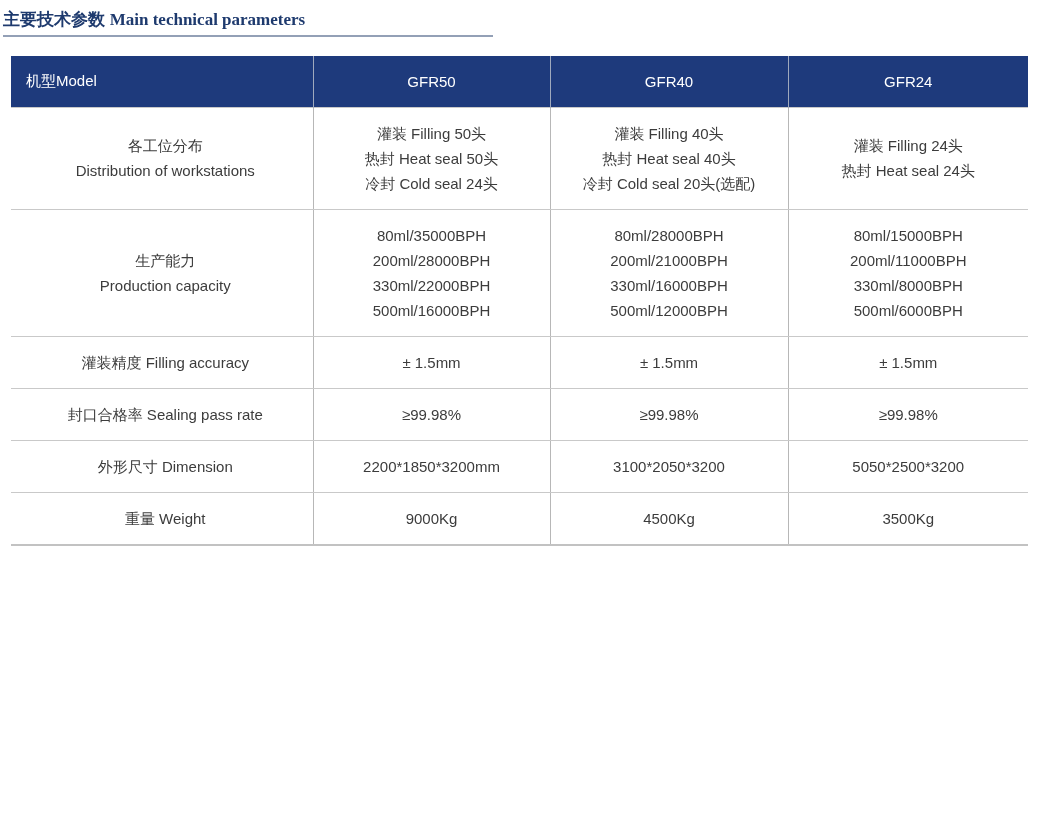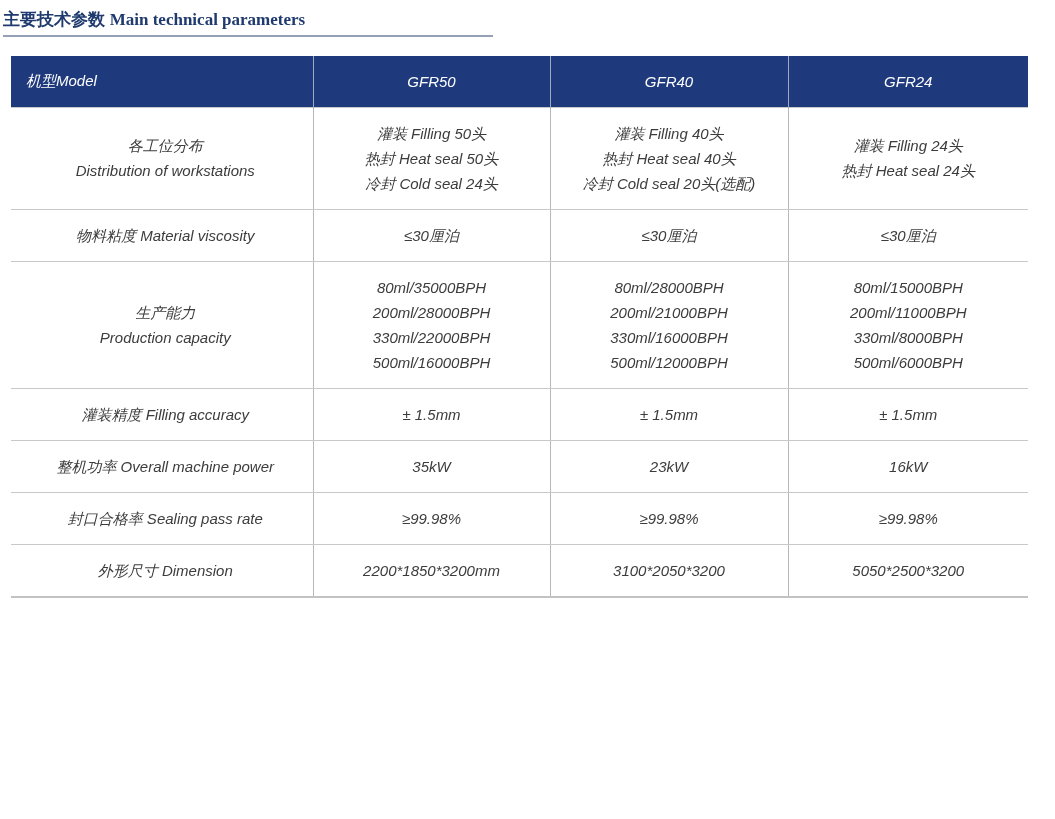--- a/index.html
+++ b/index.html
@@ -32,21 +32,21 @@
   .page-title .zh{font-family:"Liberation Sans","DejaVu Sans",sans-serif;}
   .page-title .en{font-family:"Liberation Serif","DejaVu Serif",serif;}
   .title-rule{
     width:490px;height:0;margin-top:3px;
     border-top:2px solid var(--title-underline);
   }
 
   
   table.spec{
     border-collapse:collapse;table-layout:fixed;
-    margin:19px 0 0 11px;width:1017px;font-style:italic;
+    margin:19px 0 0 11px;width:1017px;
   }
   col.c-label{width:302px;}
   col.c-m1{width:237px;}
   col.c-m2{width:238px;}
   col.c-m3{width:240px;}
 
   thead th{
     background:var(--header-bg);color:var(--header-text);
     font-weight:normal;font-size:15px;height:51px;
     text-align:center;vertical-align:middle;
@@ -102,26 +102,20 @@
           <td class="value-cell vline">灌装 Filling 50头
 热封 Heat seal 50头
 冷封 Cold seal 24头</td>
           <td class="value-cell vline">灌装 Filling 40头
 热封 Heat seal 40头
 冷封 Cold seal 20头(选配)</td>
           <td class="value-cell vline">灌装 Filling 24头
 热封 Heat seal 24头</td>
         </tr>
         <tr>
-          <td class="label-cell">物料粘度 Material viscosity</td>
-          <td class="value-cell vline">≤30厘泊</td>
-          <td class="value-cell vline">≤30厘泊</td>
-          <td class="value-cell vline">≤30厘泊</td>
-        </tr>
-        <tr>
           <td class="label-cell">生产能力
 Production capacity</td>
           <td class="value-cell vline">80ml/35000BPH
 200ml/28000BPH
 330ml/22000BPH
 500ml/16000BPH</td>
           <td class="value-cell vline">80ml/28000BPH
 200ml/21000BPH
 330ml/16000BPH
 500ml/12000BPH</td>
@@ -130,33 +124,33 @@
 330ml/8000BPH
 500ml/6000BPH</td>
         </tr>
         <tr>
           <td class="label-cell">灌装精度 Filling accuracy</td>
           <td class="value-cell vline">± 1.5mm</td>
           <td class="value-cell vline">± 1.5mm</td>
           <td class="value-cell vline">± 1.5mm</td>
         </tr>
         <tr>
-          <td class="label-cell">整机功率 Overall machine power</td>
-          <td class="value-cell vline">35kW</td>
-          <td class="value-cell vline">23kW</td>
-          <td class="value-cell vline">16kW</td>
-        </tr>
-        <tr>
           <td class="label-cell">封口合格率 Sealing pass rate</td>
           <td class="value-cell vline">≥99.98%</td>
           <td class="value-cell vline">≥99.98%</td>
           <td class="value-cell vline">≥99.98%</td>
         </tr>
         <tr>
           <td class="label-cell">外形尺寸 Dimension</td>
           <td class="value-cell vline">2200*1850*3200mm</td>
           <td class="value-cell vline">3100*2050*3200</td>
           <td class="value-cell vline">5050*2500*3200</td>
         </tr>
+        <tr>
+          <td class="label-cell">重量 Weight</td>
+          <td class="value-cell vline">9000Kg</td>
+          <td class="value-cell vline">4500Kg</td>
+          <td class="value-cell vline">3500Kg</td>
+        </tr>
       </tbody>
   </table>
 
 </div>
 
 </body></html>

